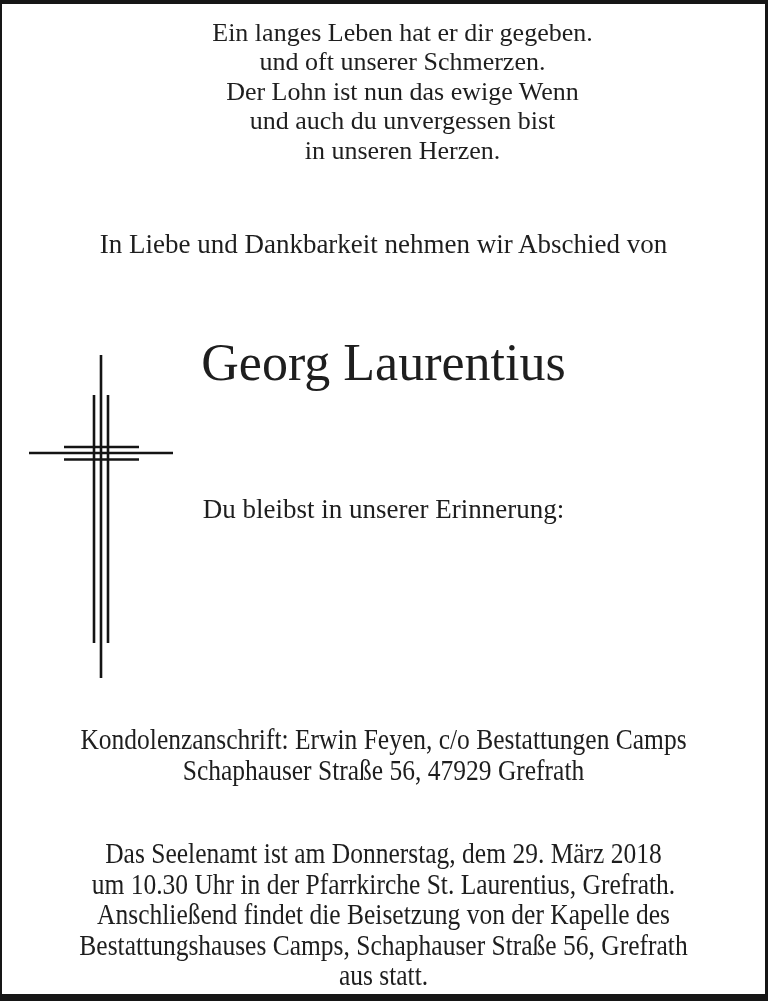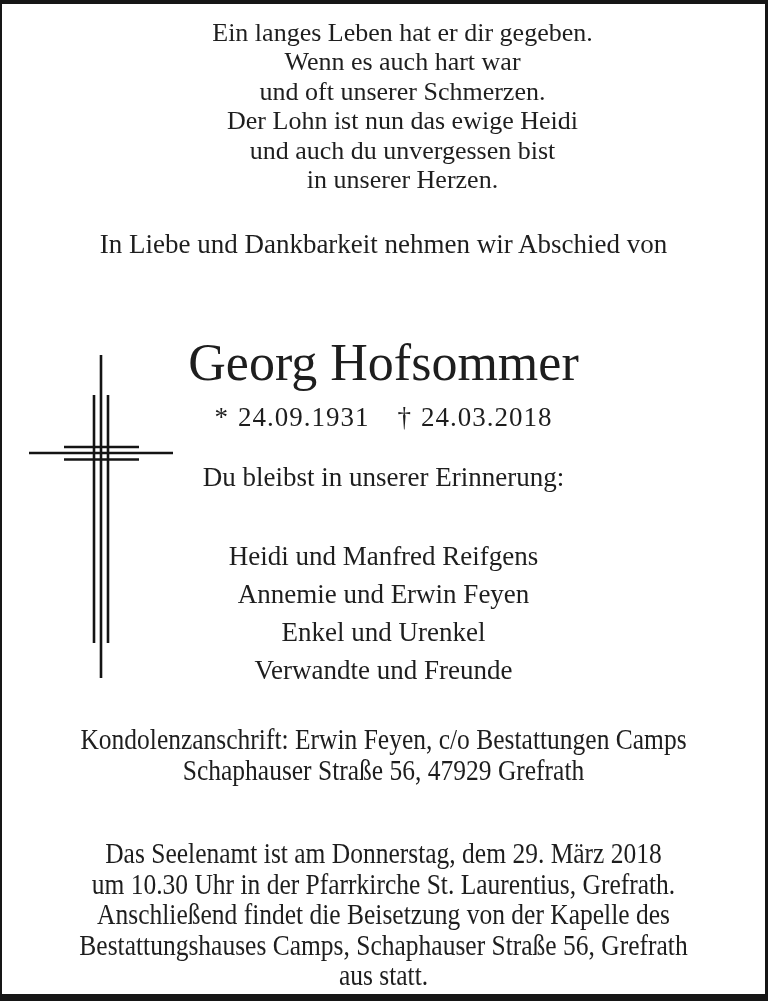--- a/index.html
+++ b/index.html
@@ -44,21 +44,21 @@
   }
   .dates {
     top: 396px;
     font-size: 27px;
     line-height: 34px;
     letter-spacing: 1px;
   }
   .dates .sym { margin-right: 9px; }
   .dates .gap { display: inline-block; width: 28px; }
   .remember {
-    top: 456px;
+    top: 488px;
     font-size: 27px;
     line-height: 34px;
   }
   .mourners {
     top: 533px;
     font-size: 27px;
     line-height: 38px;
   }
   .condolence {
     top: 720px;
@@ -95,45 +95,35 @@
     <line x1="72" y1="0" x2="72" y2="323"></line>
     <line x1="65" y1="40" x2="65" y2="288"></line>
     <line x1="79" y1="40" x2="79" y2="288"></line>
     <line x1="0" y1="98" x2="144" y2="98"></line>
     <line x1="35" y1="92" x2="110" y2="92"></line>
     <line x1="35" y1="104.5" x2="110" y2="104.5"></line>
   </svg>
 
   <div class="tc poem">
     <div>Ein langes Leben hat er dir gegeben.</div>
-    <div>Wenn es auch hart war</div>
     <div>und oft unserer Schmerzen.</div>
-    <div>Der Lohn ist nun das ewige Heidi</div>
+    <div>Der Lohn ist nun das ewige Wenn</div>
     <div>und auch du unvergessen bist</div>
-    <div>in unserer Herzen.</div>
+    <div>in unseren Herzen.</div>
   </div>
 
   <div class="tc farewell">
     <div>In Liebe und Dankbarkeit nehmen wir Abschied von</div>
   </div>
 
-  <div class="tc deceased-name">Georg Hofsommer</div>
+  <div class="tc deceased-name">Georg Laurentius</div>
 
-  <div class="tc dates">
-    <span class="sym">*</span><span>24.09.1931</span><span class="gap"></span><span class="sym">†</span><span>24.03.2018</span>
-  </div>
 
   <div class="tc remember">Du bleibst in unserer Erinnerung:</div>
 
-  <div class="tc mourners">
-    <div>Heidi und Manfred Reifgens</div>
-    <div>Annemie und Erwin Feyen</div>
-    <div>Enkel und Urenkel</div>
-    <div>Verwandte und Freunde</div>
-  </div>
 
   <div class="tc condolence">
     <div>Kondolenzanschrift: Erwin Feyen, c/o Bestattungen Camps</div>
     <div>Schaphauser Straße 56, 47929 Grefrath</div>
   </div>
 
   <div class="tc funeral">
     <div>Das Seelenamt ist am Donnerstag, dem 29. März 2018</div>
     <div>um 10.30 Uhr in der Pfarrkirche St. Laurentius, Grefrath.</div>
     <div>Anschließend findet die Beisetzung von der Kapelle des</div>

